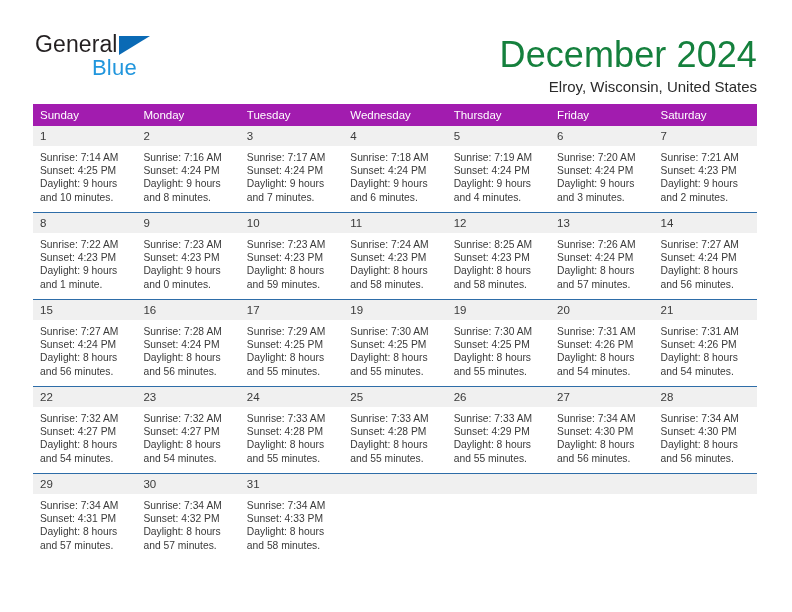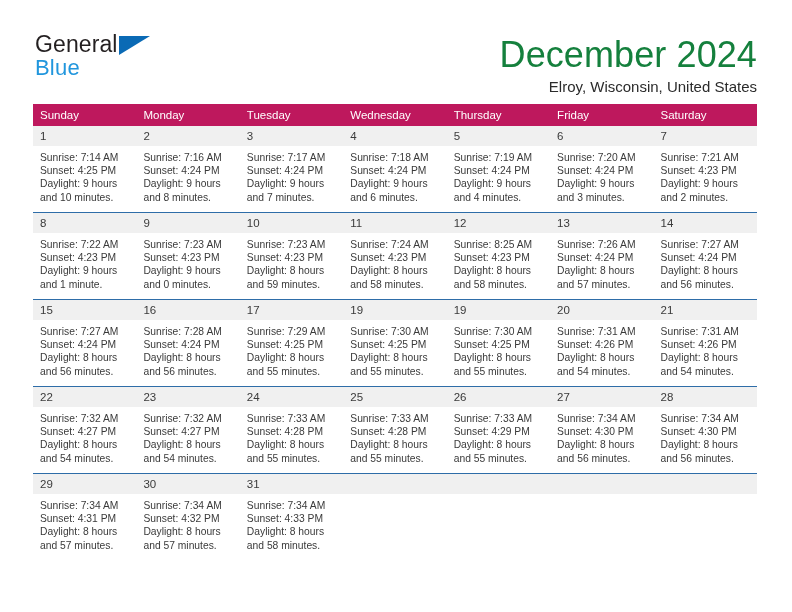--- a/index.html
+++ b/index.html
@@ -47,20 +47,21 @@
     top: 3px;
     width: 0;
     height: 0;
     border-left: 31px solid #0a6ab5;
     border-bottom: 19px solid transparent;
   }
   .logo-row2 {
     font-size: 22px;
     color: #2196dd;
     margin-top: 1px;
+    margin-left: 57px;
     letter-spacing: 0.2px;
   }
   .title {
     position: absolute;
     right: 35px;
     top: 34px;
     font-size: 36px;
     color: #15803d;
     letter-spacing: 0.1px;
     white-space: nowrap;
@@ -77,21 +78,21 @@
   
   .cal {
     position: absolute;
     left: 33px;
     top: 104px;
     width: 724px;
     border-collapse: collapse;
     table-layout: fixed;
   }
   .cal th {
-    background: #be185d;
+    background: #a21caf;
     color: #ffffff;
     font-size: 11.5px;
     font-weight: normal;
     text-align: left;
     padding: 5px 0 5px 7px;
     height: 11px;
     border: none;
   }
   .cal td {
     vertical-align: top;

